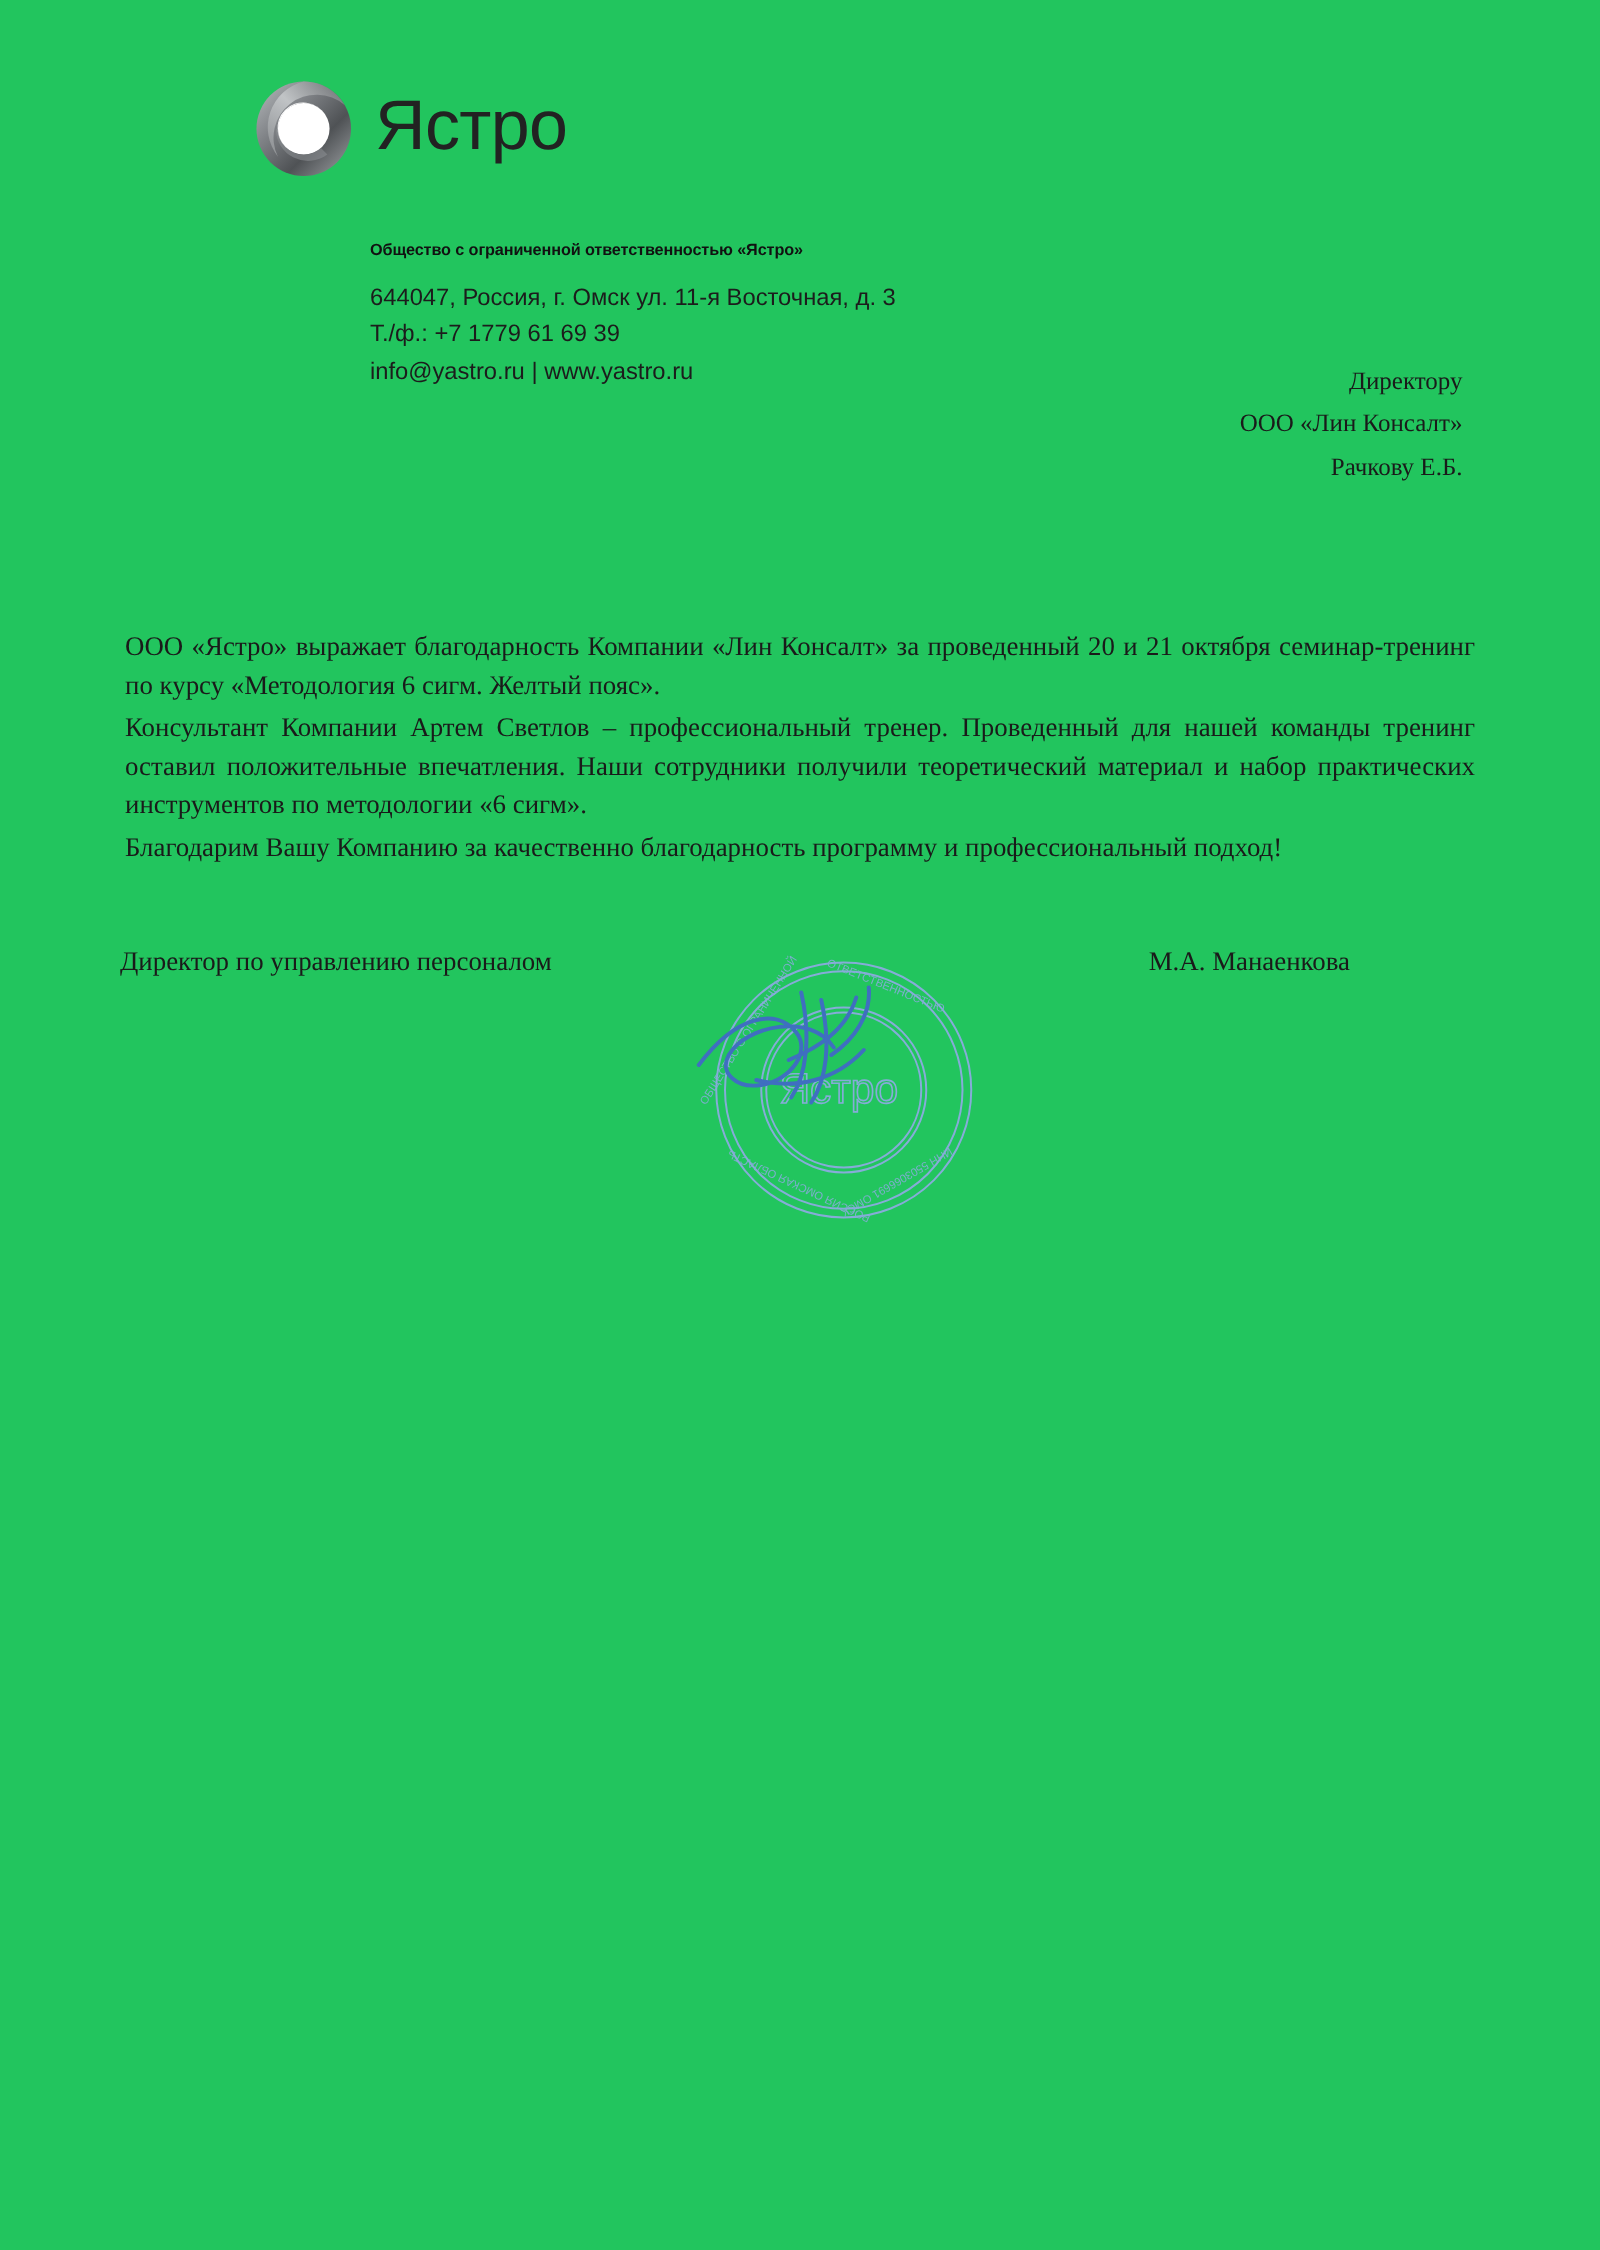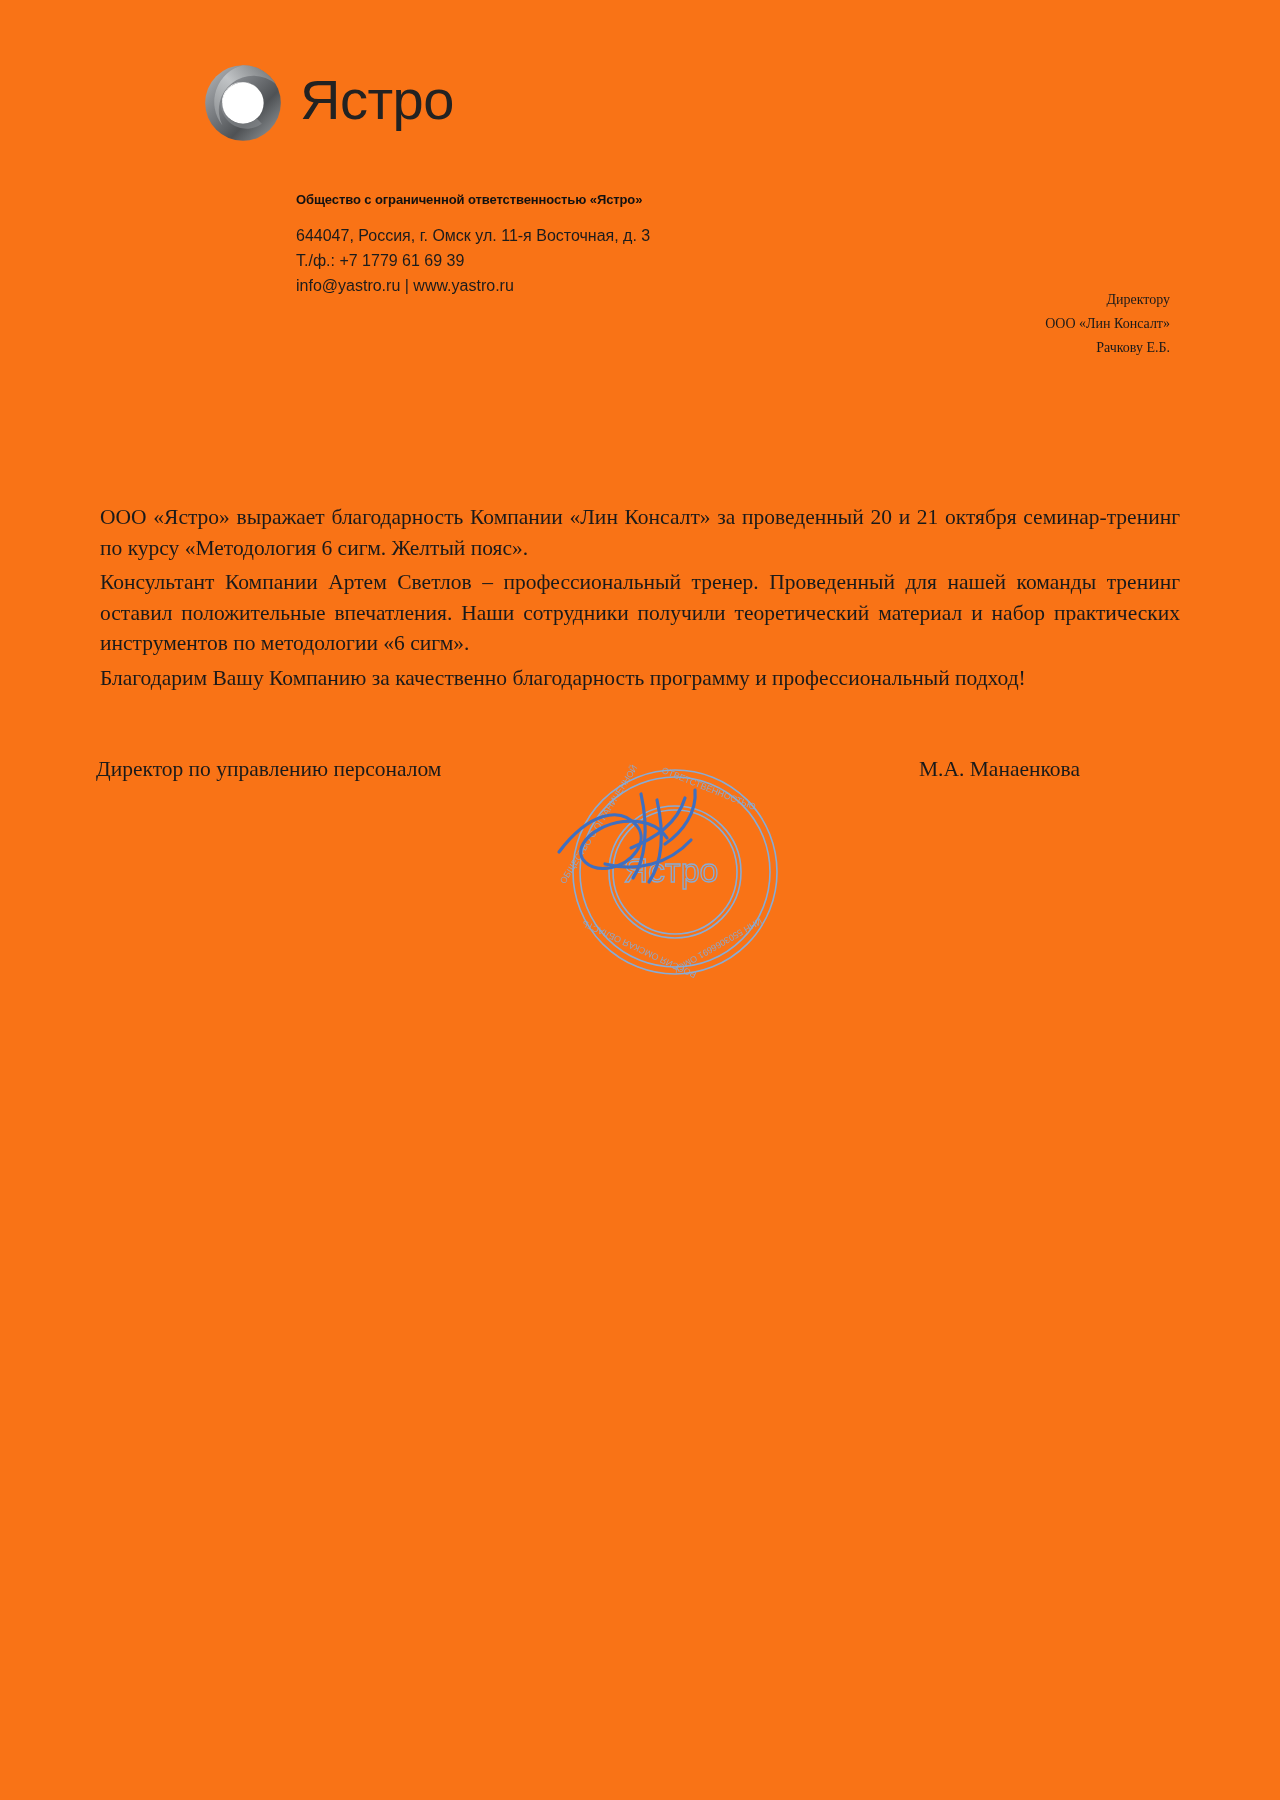--- a/index.html
+++ b/index.html
@@ -12,21 +12,21 @@
     height: 1800px;
     position: relative;
     font-family: "Liberation Serif", serif;
     color: #1a1a1a;
     overflow: hidden;
   }
 
   .page {
     position: absolute;
     inset: 0;
-    background: #f97316;
+    background: #22c55e;
   }
 
   
   .letterhead {
     position: absolute;
     left: 200px;
     top: 60px;
     width: 900px;
   }
   .logo-row {
@@ -55,36 +55,36 @@
     font-family: "Liberation Sans", sans-serif;
   }
   .company-name {
     font-size: 13px;
     font-weight: 700;
     color: #111111;
     letter-spacing: -0.1px;
   }
   .company-contacts {
     margin-top: 17px;
-    font-size: 16px;
+    font-size: 19px;
     font-weight: 400;
     color: #1c1c1c;
     line-height: 1.55;
   }
   .company-contacts div {
     white-space: nowrap;
   }
 
   
   .addressee {
     position: absolute;
     right: 110px;
     top: 288px;
     text-align: right;
-    font-size: 14px;
+    font-size: 20px;
     line-height: 1.72;
   }
 
   
   .body-text {
     position: absolute;
     left: 96px;
     right: 96px;
     top: 498px;
     font-size: 21.5px;

